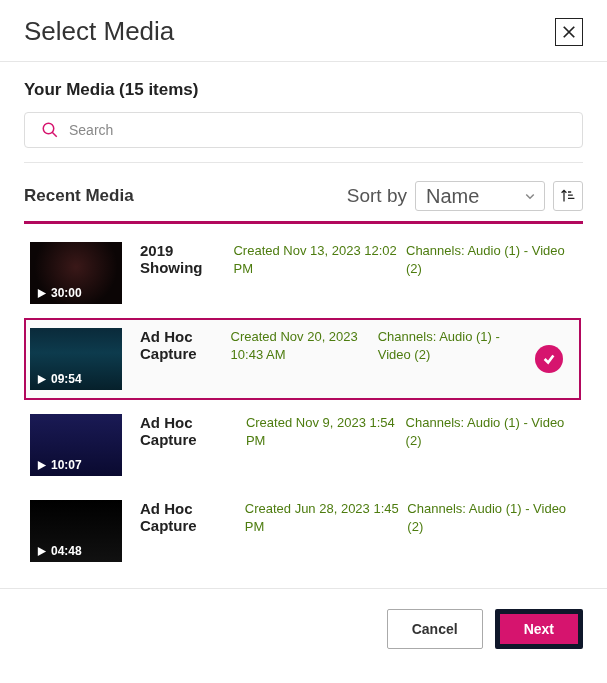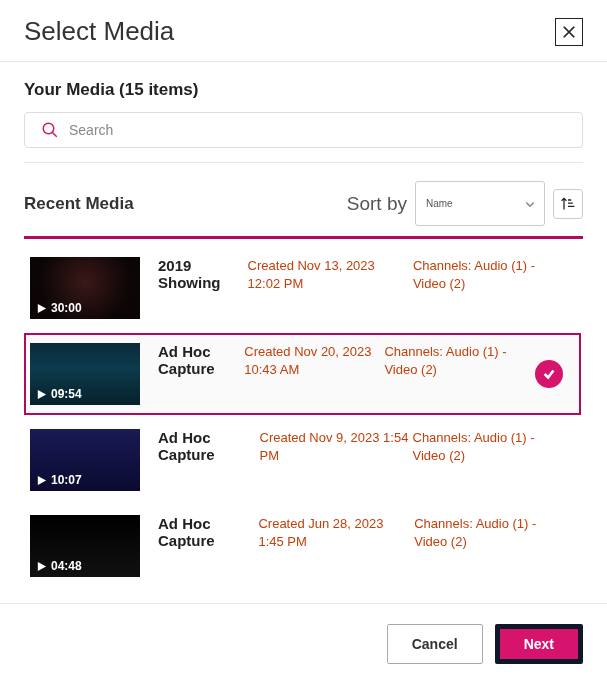--- a/index.html
+++ b/index.html
@@ -68,27 +68,27 @@
     align-items: center;
     justify-content: space-between;
     margin-bottom: 10px;
   }
   .recent-title { font-size: 17px; font-weight: 600; color: #333; }
   .sort-group { display: flex; align-items: center; gap: 8px; }
   .sort-label { font-size: 19px; color: #555; }
   .sort-select {
     border: 1px solid #ccc;
     border-radius: 3px;
-    height: 45px;
+    height: 30px;
     width: 130px;
     display: flex;
     align-items: center;
     justify-content: space-between;
     padding: 0 8px 0 10px;
-    font-size: 10px;
+    font-size: 20px;
     color: #555;
     cursor: pointer;
     background: #fff;
   }
   .sort-select svg { width: 12px; height: 12px; stroke: #888; stroke-width: 2; fill:none;}
   .sort-dir {
     border: 1px solid #ccc;
     border-radius: 3px;
     width: 30px;
     height: 30px;
@@ -117,21 +117,21 @@
     border: 2px solid transparent;
     margin-bottom: 4px;
     position: relative;
     cursor: pointer;
   }
   .media-row.selected {
     border: 2px solid #b2085d;
     background: #fafafa;
   }
   .thumb {
-    width: 110px;
+    width: 92px;
     height: 62px;
     background: #111;
     position: relative;
     flex-shrink: 0;
   }
   .thumb-bg1 { background: radial-gradient(circle at 50% 40%, #3a1818 0%, #0b0505 70%); }
   .thumb-bg2 { background: linear-gradient(#0a2a3a 0%, #0d3b4d 40%, #06202b 100%); }
   .thumb-bg3 { background: linear-gradient(#1a1a55 0%, #0a0a30 100%); }
   .thumb-bg4 { background: linear-gradient(#000 0%, #111 100%); }
   .duration {
@@ -141,21 +141,21 @@
     display: flex;
     align-items: center;
     gap: 4px;
     color: #fff;
     font-size: 12px;
     font-weight: 700;
   }
   .duration svg { width: 11px; height: 11px; fill: #fff; }
   .media-info { flex: 1; display:flex; flex-direction:row; justify-content:center; gap:2px;}
   .media-title { font-size: 15px; font-weight: 700; color: #222; }
-  .media-sub { font-size: 13px; color: #c2410c; line-height: 1.4; }
+  .media-sub { font-size: 13px; color: #4d7c0f; line-height: 1.4; }
   .check {
     width: 28px;
     height: 28px;
     border-radius: 50%;
     background: #d6146e;
     display: flex;
     align-items: center;
     justify-content: center;
     align-self: center;
     margin-right: 6px;

